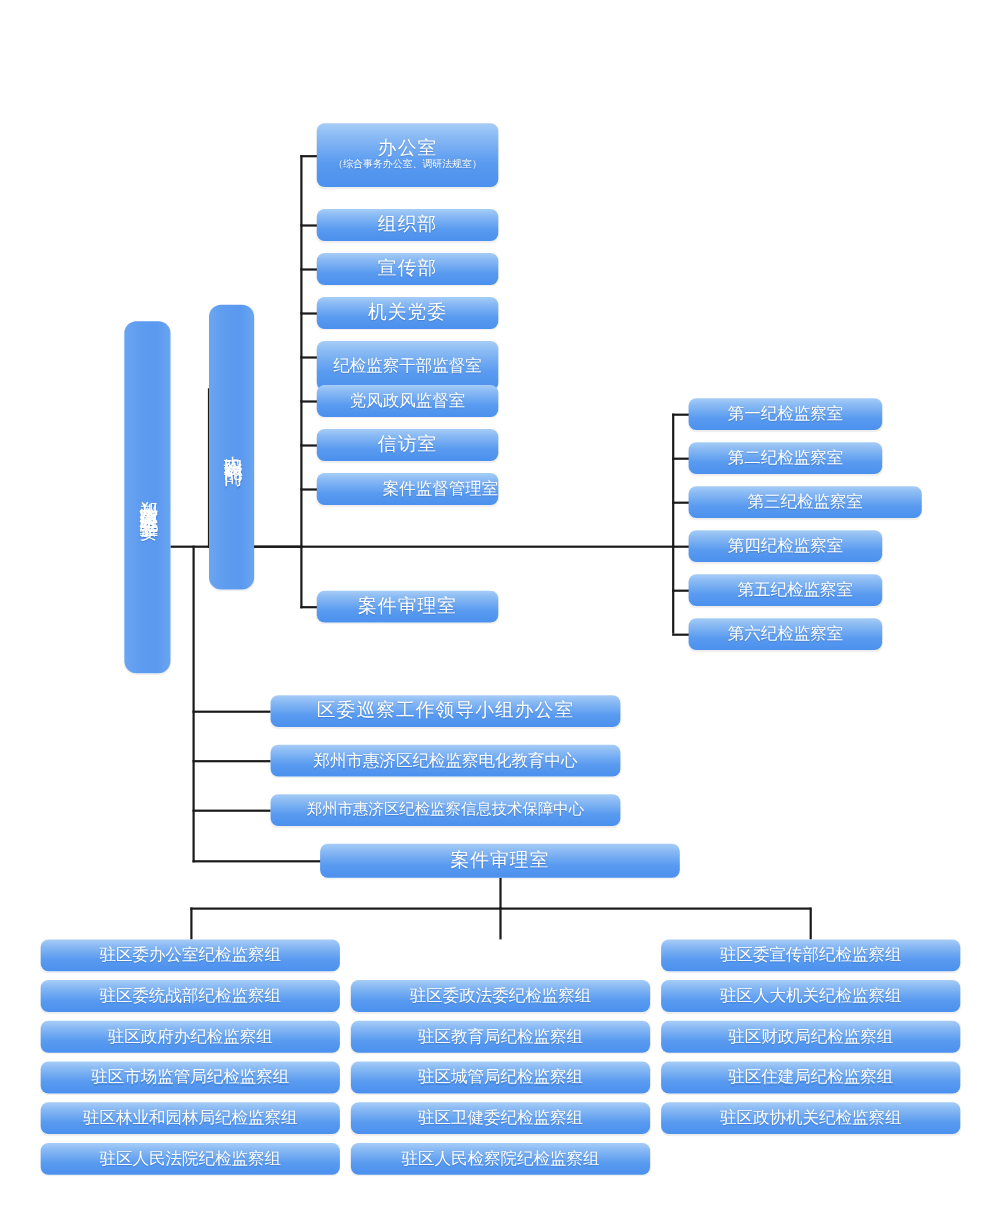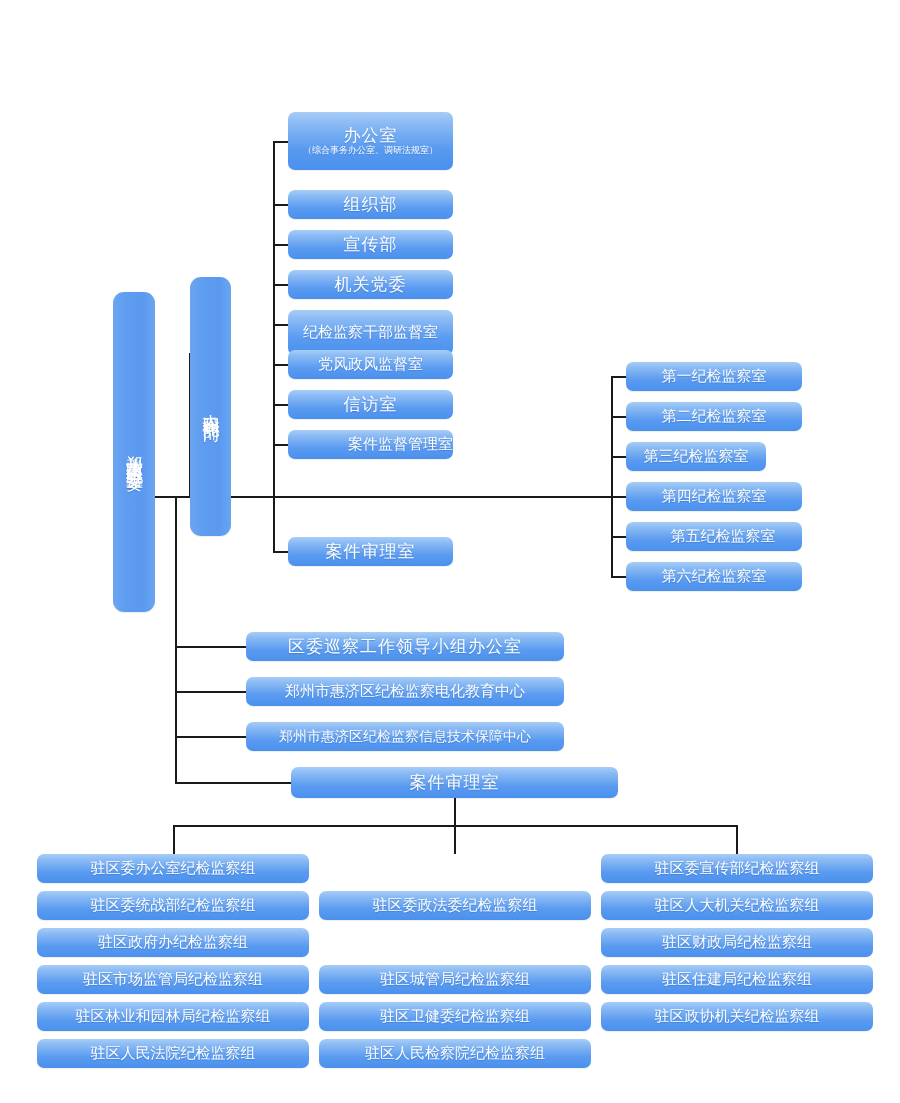--- a/index.html
+++ b/index.html
@@ -180,21 +180,21 @@
   <div class="node" style="left:288px;top:537px;width:165px;height:29px;">
     <span class="lbl fs17">案件审理室</span>
   </div>
 
   <div class="node" style="left:626px;top:362px;width:176px;height:29px;">
     <span class="lbl fs15">第一纪检监察室</span>
   </div>
   <div class="node" style="left:626px;top:402px;width:176px;height:29px;">
     <span class="lbl fs15">第二纪检监察室</span>
   </div>
-  <div class="node" style="left:626px;top:442px;width:140px;height:29px;">
+  <div class="node" style="left:626px;top:442px;width:212px;height:29px;">
     <span class="lbl fs15">第三纪检监察室</span>
   </div>
   <div class="node" style="left:626px;top:482px;width:176px;height:29px;">
     <span class="lbl fs15">第四纪检监察室</span>
   </div>
   <div class="node" style="left:626px;top:522px;width:176px;height:29px;padding-left:18px;">
     <span class="lbl fs15">第五纪检监察室</span>
   </div>
   <div class="node" style="left:626px;top:562px;width:176px;height:29px;">
     <span class="lbl fs15">第六纪检监察室</span>
@@ -229,20 +229,23 @@
   <div class="node" style="left:37px;top:1002px;width:272px;height:29px;">
     <span class="lbl fs15">驻区林业和园林局纪检监察组</span>
   </div>
   <div class="node" style="left:37px;top:1039px;width:272px;height:29px;">
     <span class="lbl fs15">驻区人民法院纪检监察组</span>
   </div>
 
   <div class="node" style="left:319px;top:891px;width:272px;height:29px;">
     <span class="lbl fs15">驻区委政法委纪检监察组</span>
   </div>
+  <div class="node" style="left:319px;top:928px;width:272px;height:29px;">
+    <span class="lbl fs15">驻区教育局纪检监察组</span>
+  </div>
   <div class="node" style="left:319px;top:965px;width:272px;height:29px;">
     <span class="lbl fs15">驻区城管局纪检监察组</span>
   </div>
   <div class="node" style="left:319px;top:1002px;width:272px;height:29px;">
     <span class="lbl fs15">驻区卫健委纪检监察组</span>
   </div>
   <div class="node" style="left:319px;top:1039px;width:272px;height:29px;">
     <span class="lbl fs15">驻区人民检察院纪检监察组</span>
   </div>
 

